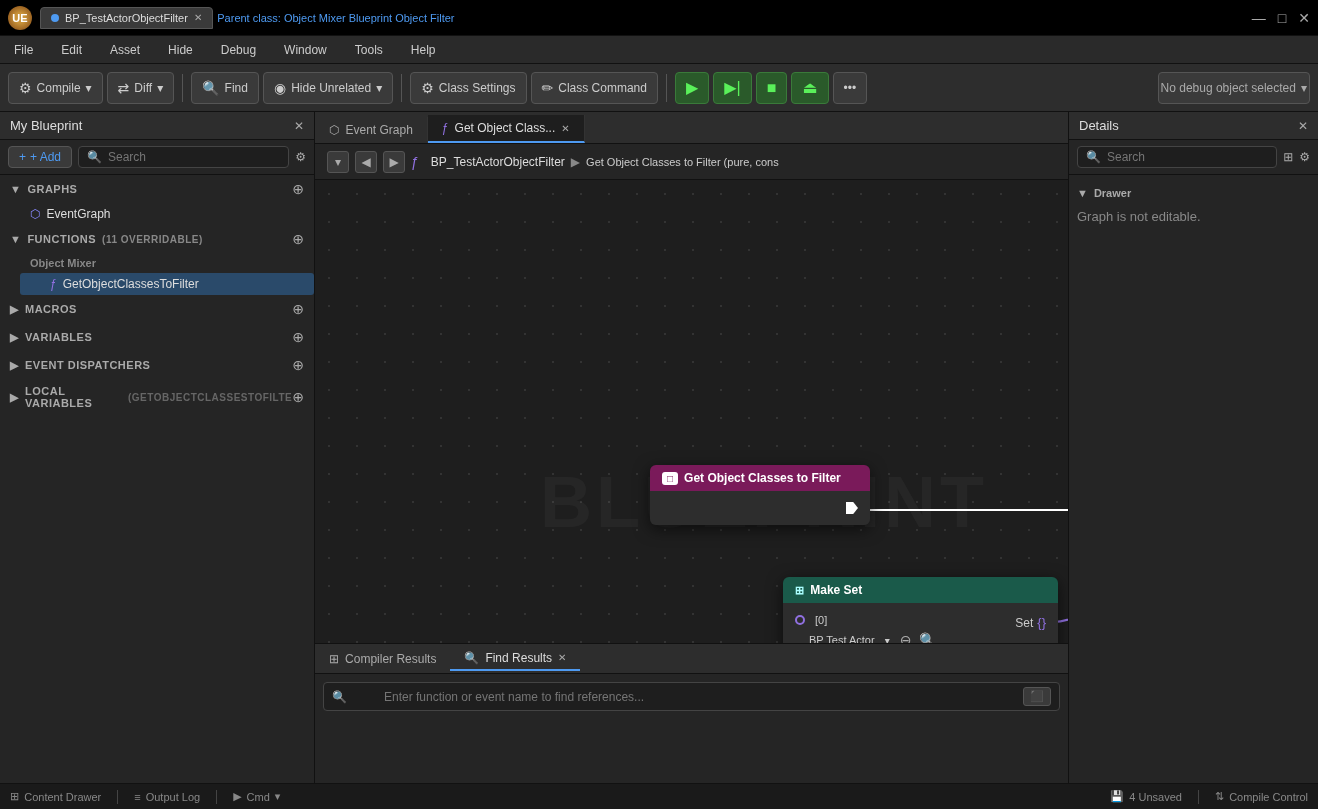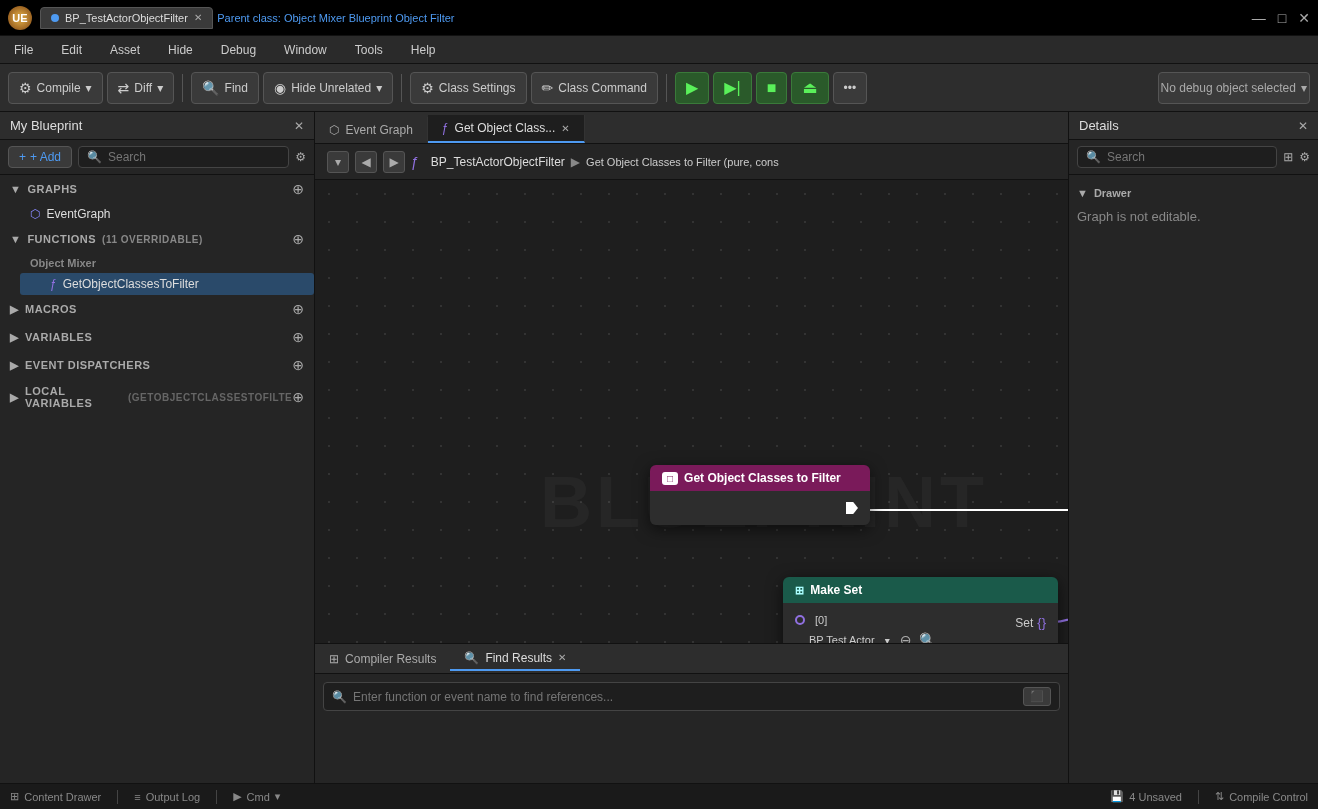--- a/index.html
+++ b/index.html
@@ -84,21 +84,21 @@
     #connections { position: absolute; top: 0; left: 0; width: 100%; height: 100%; pointer-events: none; }
 
     
     #bottom-panel { background: #252525; height: 140px; border-top: 1px solid #111; flex-shrink: 0; display: flex; flex-direction: column; }
     #bottom-tabs { background: #2d2d2d; height: 30px; display: flex; align-items: center; border-bottom: 1px solid #111; }
     .bottom-tab { padding: 4px 14px; font-size: 12px; color: #aaa; cursor: pointer; display: flex; align-items: center; gap: 6px; }
     .bottom-tab.active { color: #ddd; border-bottom: 2px solid #4e9af1; }
     .bottom-tab .close-bt { font-size: 10px; cursor: pointer; color: #aaa; }
     #find-results { flex: 1; padding: 8px; }
     #find-input { background: #1e1e1e; border: 1px solid #444; border-radius: 4px; display: flex; align-items: center; padding: 4px 8px; gap: 6px; }
-    #find-input input { background: transparent; border: none; outline: none; color: #aaa; font-size: 12px; flex: 1; }
+    #find-input input { background: transparent; border: none; outline: none; color: #aaa; font-size: 12px; flex: 1; margin-left: 31px; }
     .find-search-icon { color: #888; }
     .find-go-btn { background: #3a3a3a; border: 1px solid #555; border-radius: 3px; padding: 2px 6px; color: #ccc; cursor: pointer; font-size: 11px; }
 
     
     #right-panel { width: 250px; background: #252525; border-left: 1px solid #111; display: flex; flex-direction: column; flex-shrink: 0; }
     #right-panel-header { background: #2d2d2d; padding: 6px 10px; display: flex; align-items: center; justify-content: space-between; border-bottom: 1px solid #111; }
     #right-panel-header .title { font-size: 13px; color: #ddd; font-weight: 500; }
     .details-toolbar { display: flex; align-items: center; padding: 6px 8px; gap: 6px; border-bottom: 1px solid #111; }
     .details-search { flex: 1; background: #1e1e1e; border: 1px solid #444; border-radius: 4px; padding: 3px 8px; color: #ccc; font-size: 12px; display: flex; align-items: center; gap: 6px; }
     .details-search input { background: transparent; border: none; outline: none; color: #ccc; font-size: 12px; flex: 1; }

